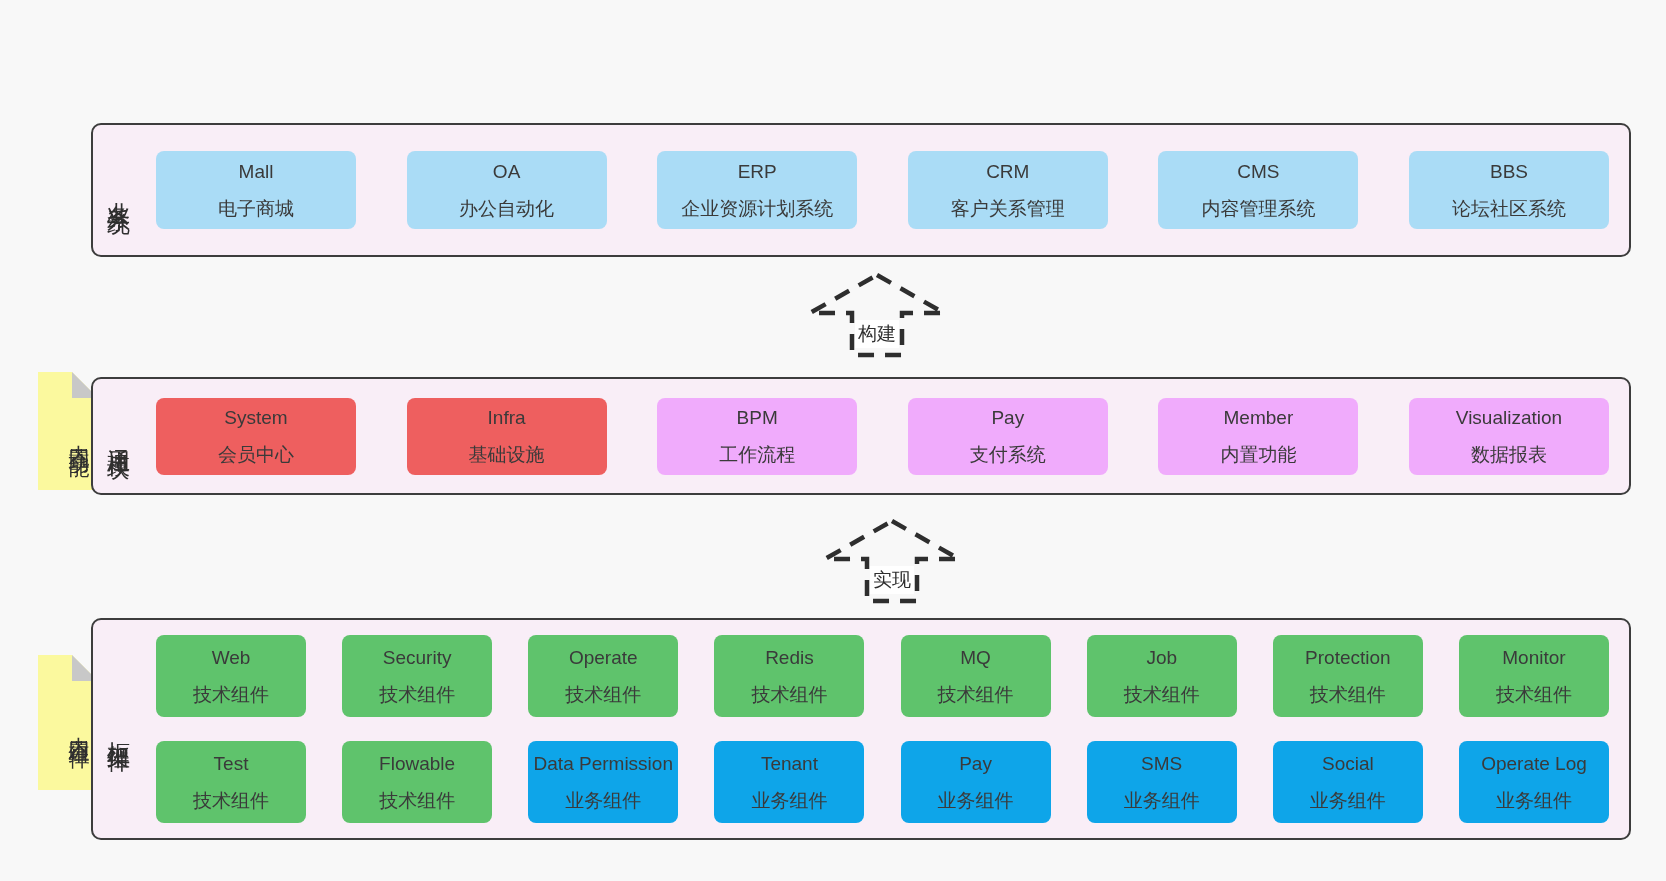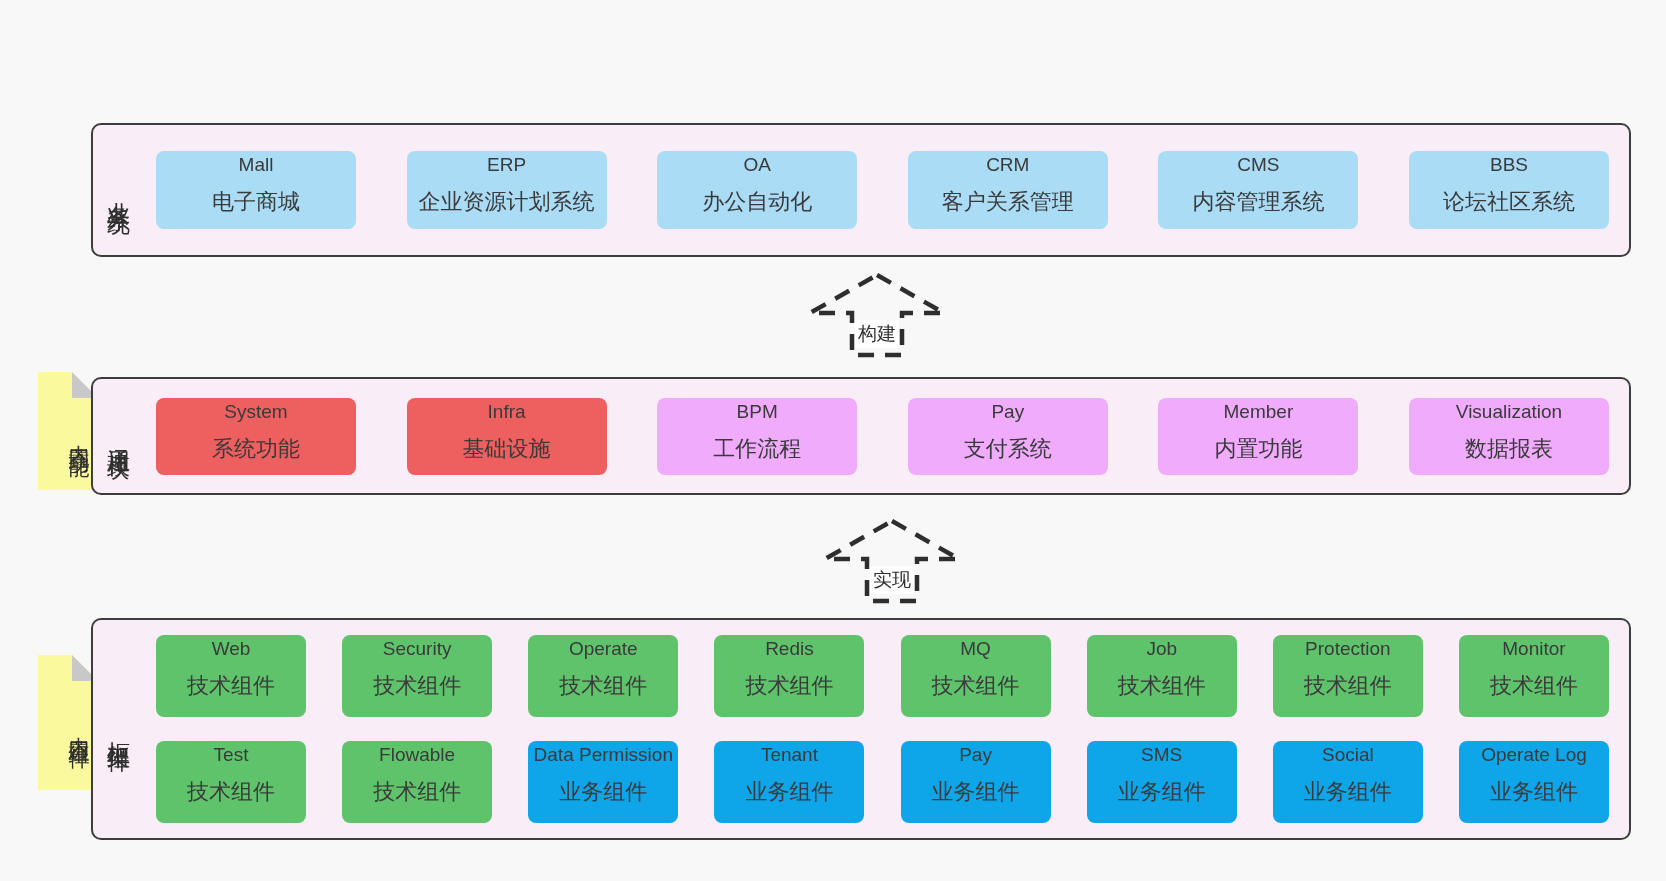--- a/index.html
+++ b/index.html
@@ -30,28 +30,28 @@
     flex:1;display:flex;justify-content:space-between;align-items:center;
     margin:0 20px 0 26px;
   }
   .rows{
     flex:1;display:flex;flex-direction:column;gap:24px;margin:0 20px 0 26px;
   }
   .rows .boxes{margin:0;flex:none;}
 
   
   .box{
-    border-radius:8px;display:flex;flex-direction:column;
+    border-radius:8px;display:flex;flex-direction:column;justify-content:center;
     align-items:center;text-align:center;gap:13px;box-sizing:border-box;padding:2px 4px;
   }
   .sec-business .box{width:200px;height:78px;}
   .sec-modules  .box{width:200px;height:77px;}
   .sec-framework .box{width:150px;height:82px;}
   .box-title{font-size:19px;line-height:24px;color:#3a3a3a;}
-  .box-sub  {font-size:22px;line-height:24px;color:#3a3a3a;}
+  .box-sub  {font-size:19px;line-height:24px;color:#3a3a3a;}
   .blue       {background:#aadcf6;}
   .red        {background:#ee5f5f;}
   .pink       {background:#f0abfc;}
   .green-dark {background:#5fc36c;}
   .green-light{background:#0ea5e9;}
 
   
   .arrow{position:absolute;width:140px;height:86px;z-index:1;}
   .arrow svg{position:absolute;inset:0;overflow:visible;}
   .arrow-label{
@@ -86,26 +86,26 @@
 <div class="canvas">
 
   <div class="sec sec-business">
     <div class="sec-label">业务系统</div>
     <div class="boxes">
         <div class="box blue">
           <div class="box-title">Mall</div>
           <div class="box-sub">电子商城</div>
         </div>
         <div class="box blue">
+          <div class="box-title">OA</div>
+          <div class="box-sub">办公自动化</div>
+        </div>
+        <div class="box blue">
           <div class="box-title">ERP</div>
           <div class="box-sub">企业资源计划系统</div>
-        </div>
-        <div class="box blue">
-          <div class="box-title">OA</div>
-          <div class="box-sub">办公自动化</div>
         </div>
         <div class="box blue">
           <div class="box-title">CRM</div>
           <div class="box-sub">客户关系管理</div>
         </div>
         <div class="box blue">
           <div class="box-title">CMS</div>
           <div class="box-sub">内容管理系统</div>
         </div>
         <div class="box blue">
@@ -126,21 +126,21 @@
     <div class="note-body"></div>
     <div class="note-fold"></div>
     <div class="note-text">内置功能</div>
   </div>
 
   <div class="sec sec-modules">
     <div class="sec-label">通用模块</div>
     <div class="boxes">
         <div class="box red">
           <div class="box-title">System</div>
-          <div class="box-sub">系统功能</div>
+          <div class="box-sub">会员中心</div>
         </div>
         <div class="box red">
           <div class="box-title">Infra</div>
           <div class="box-sub">基础设施</div>
         </div>
         <div class="box pink">
           <div class="box-title">BPM</div>
           <div class="box-sub">工作流程</div>
         </div>
         <div class="box pink">

